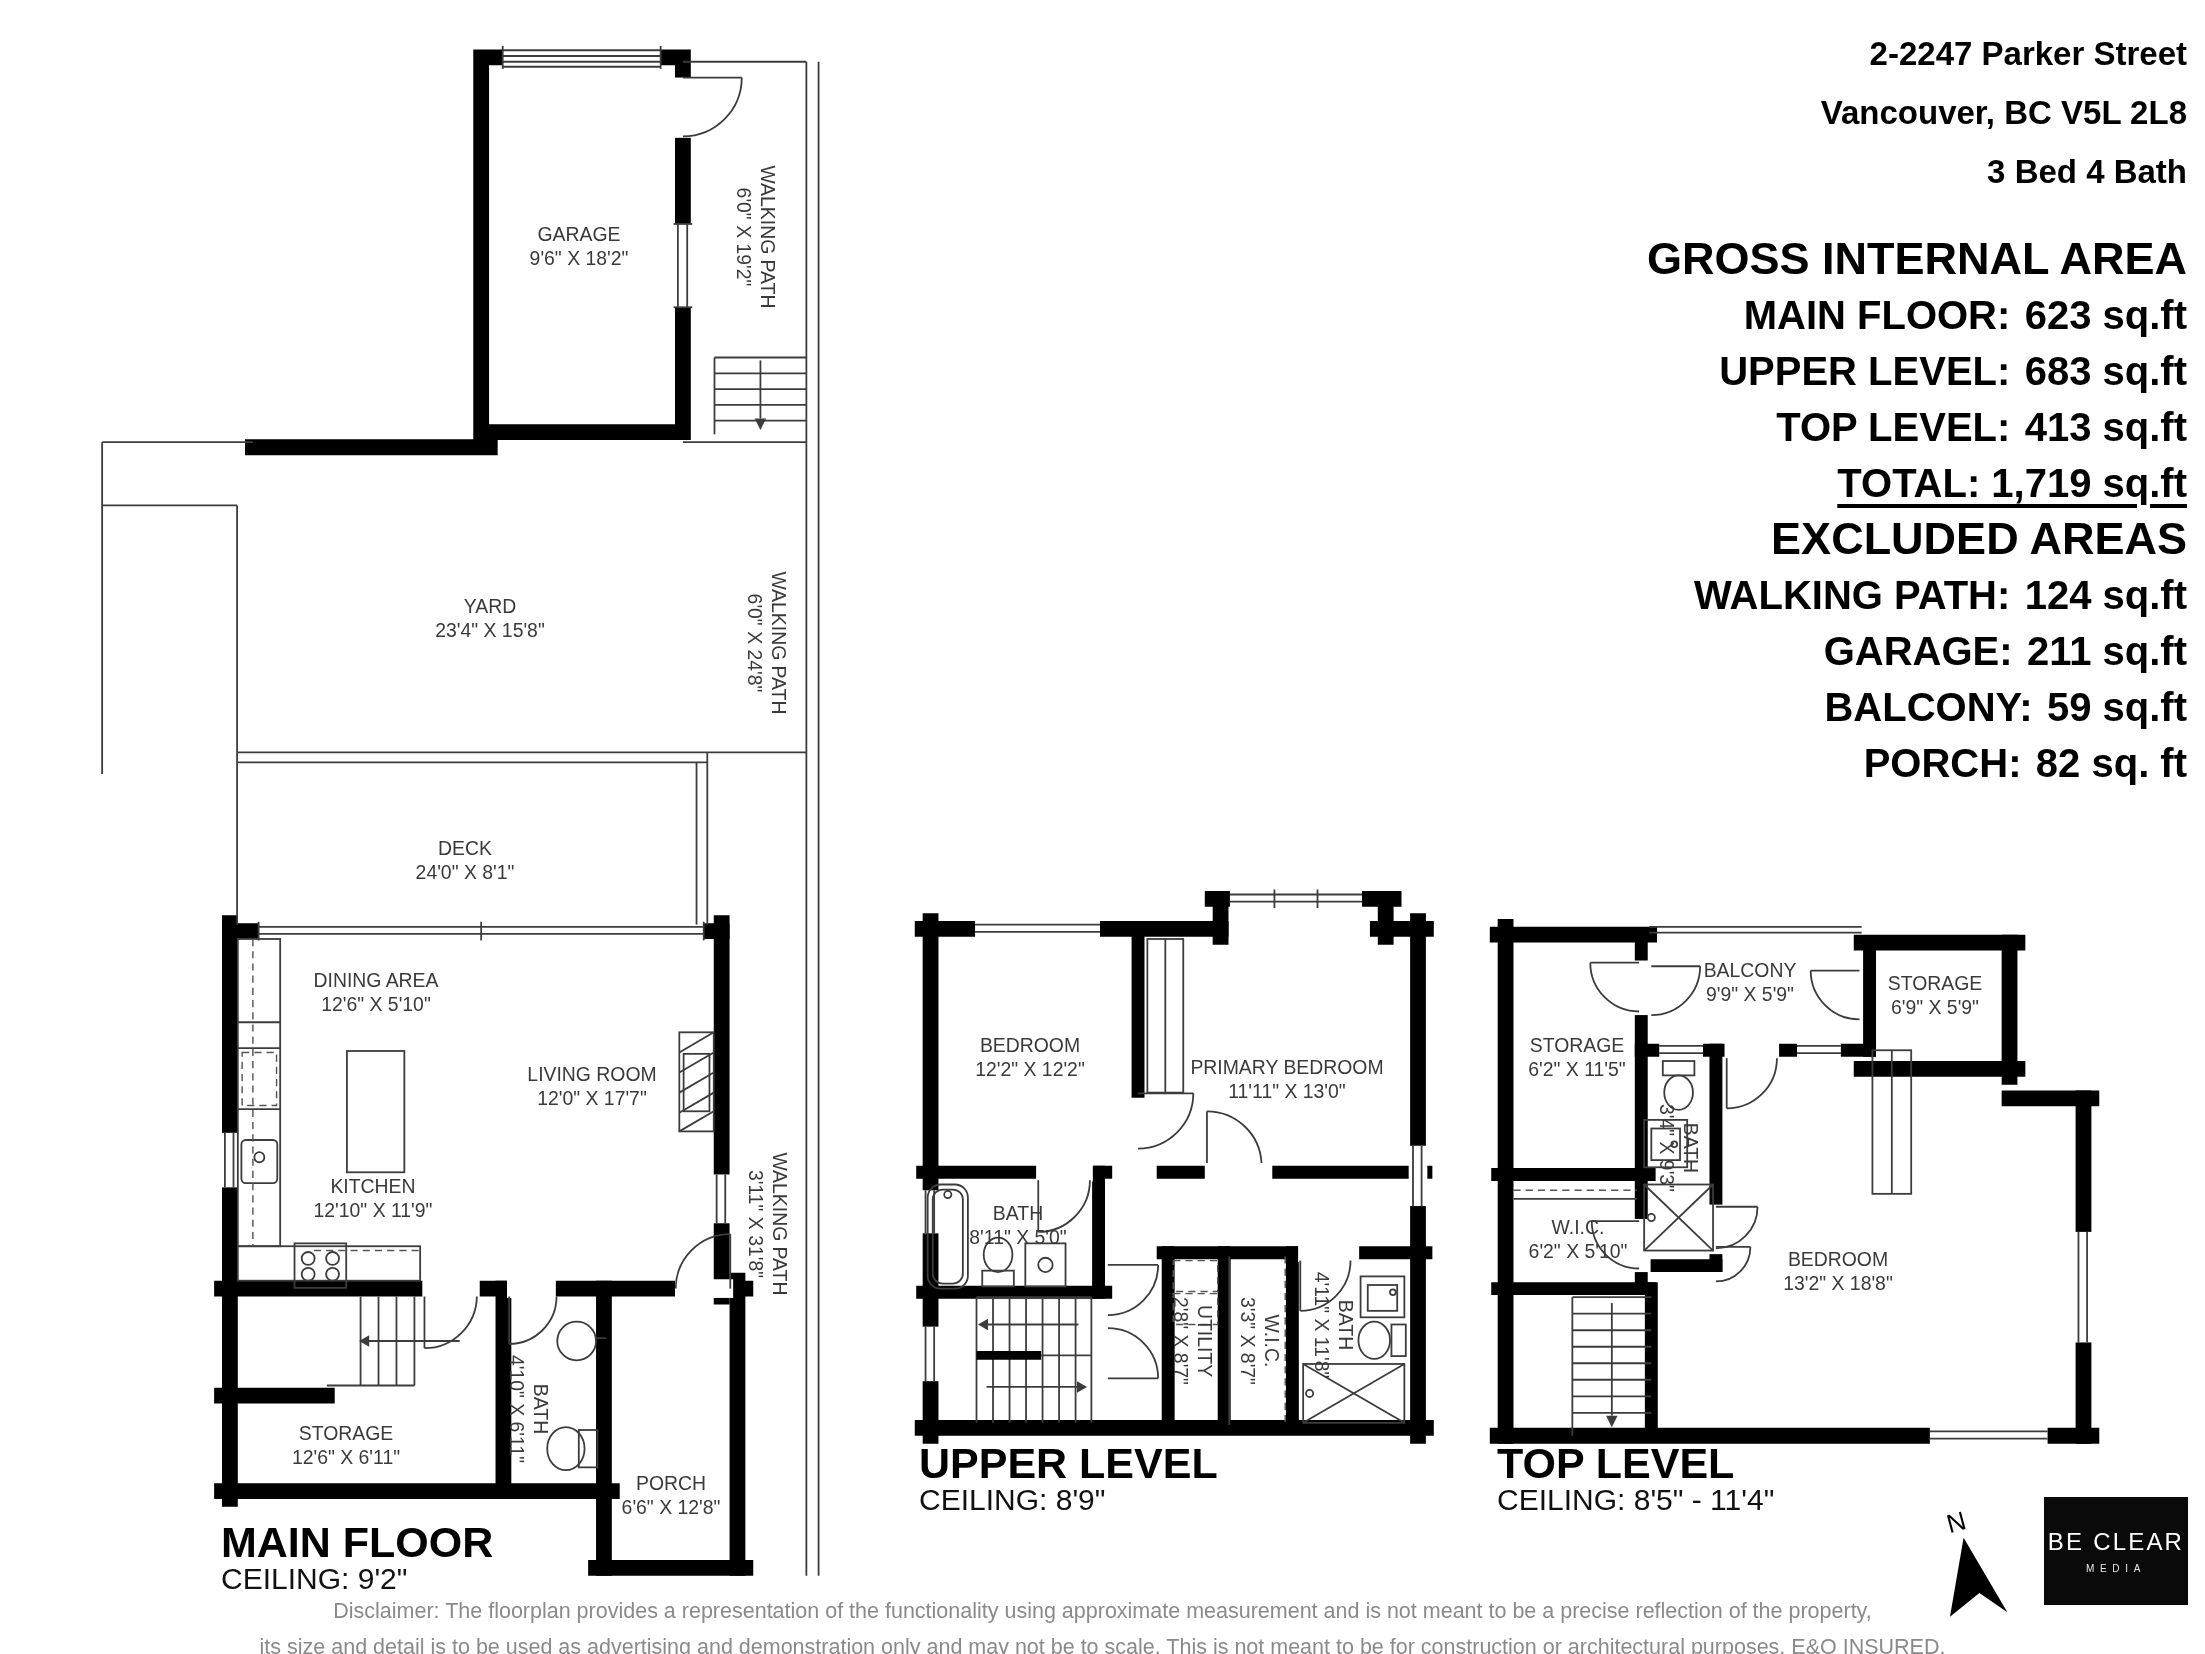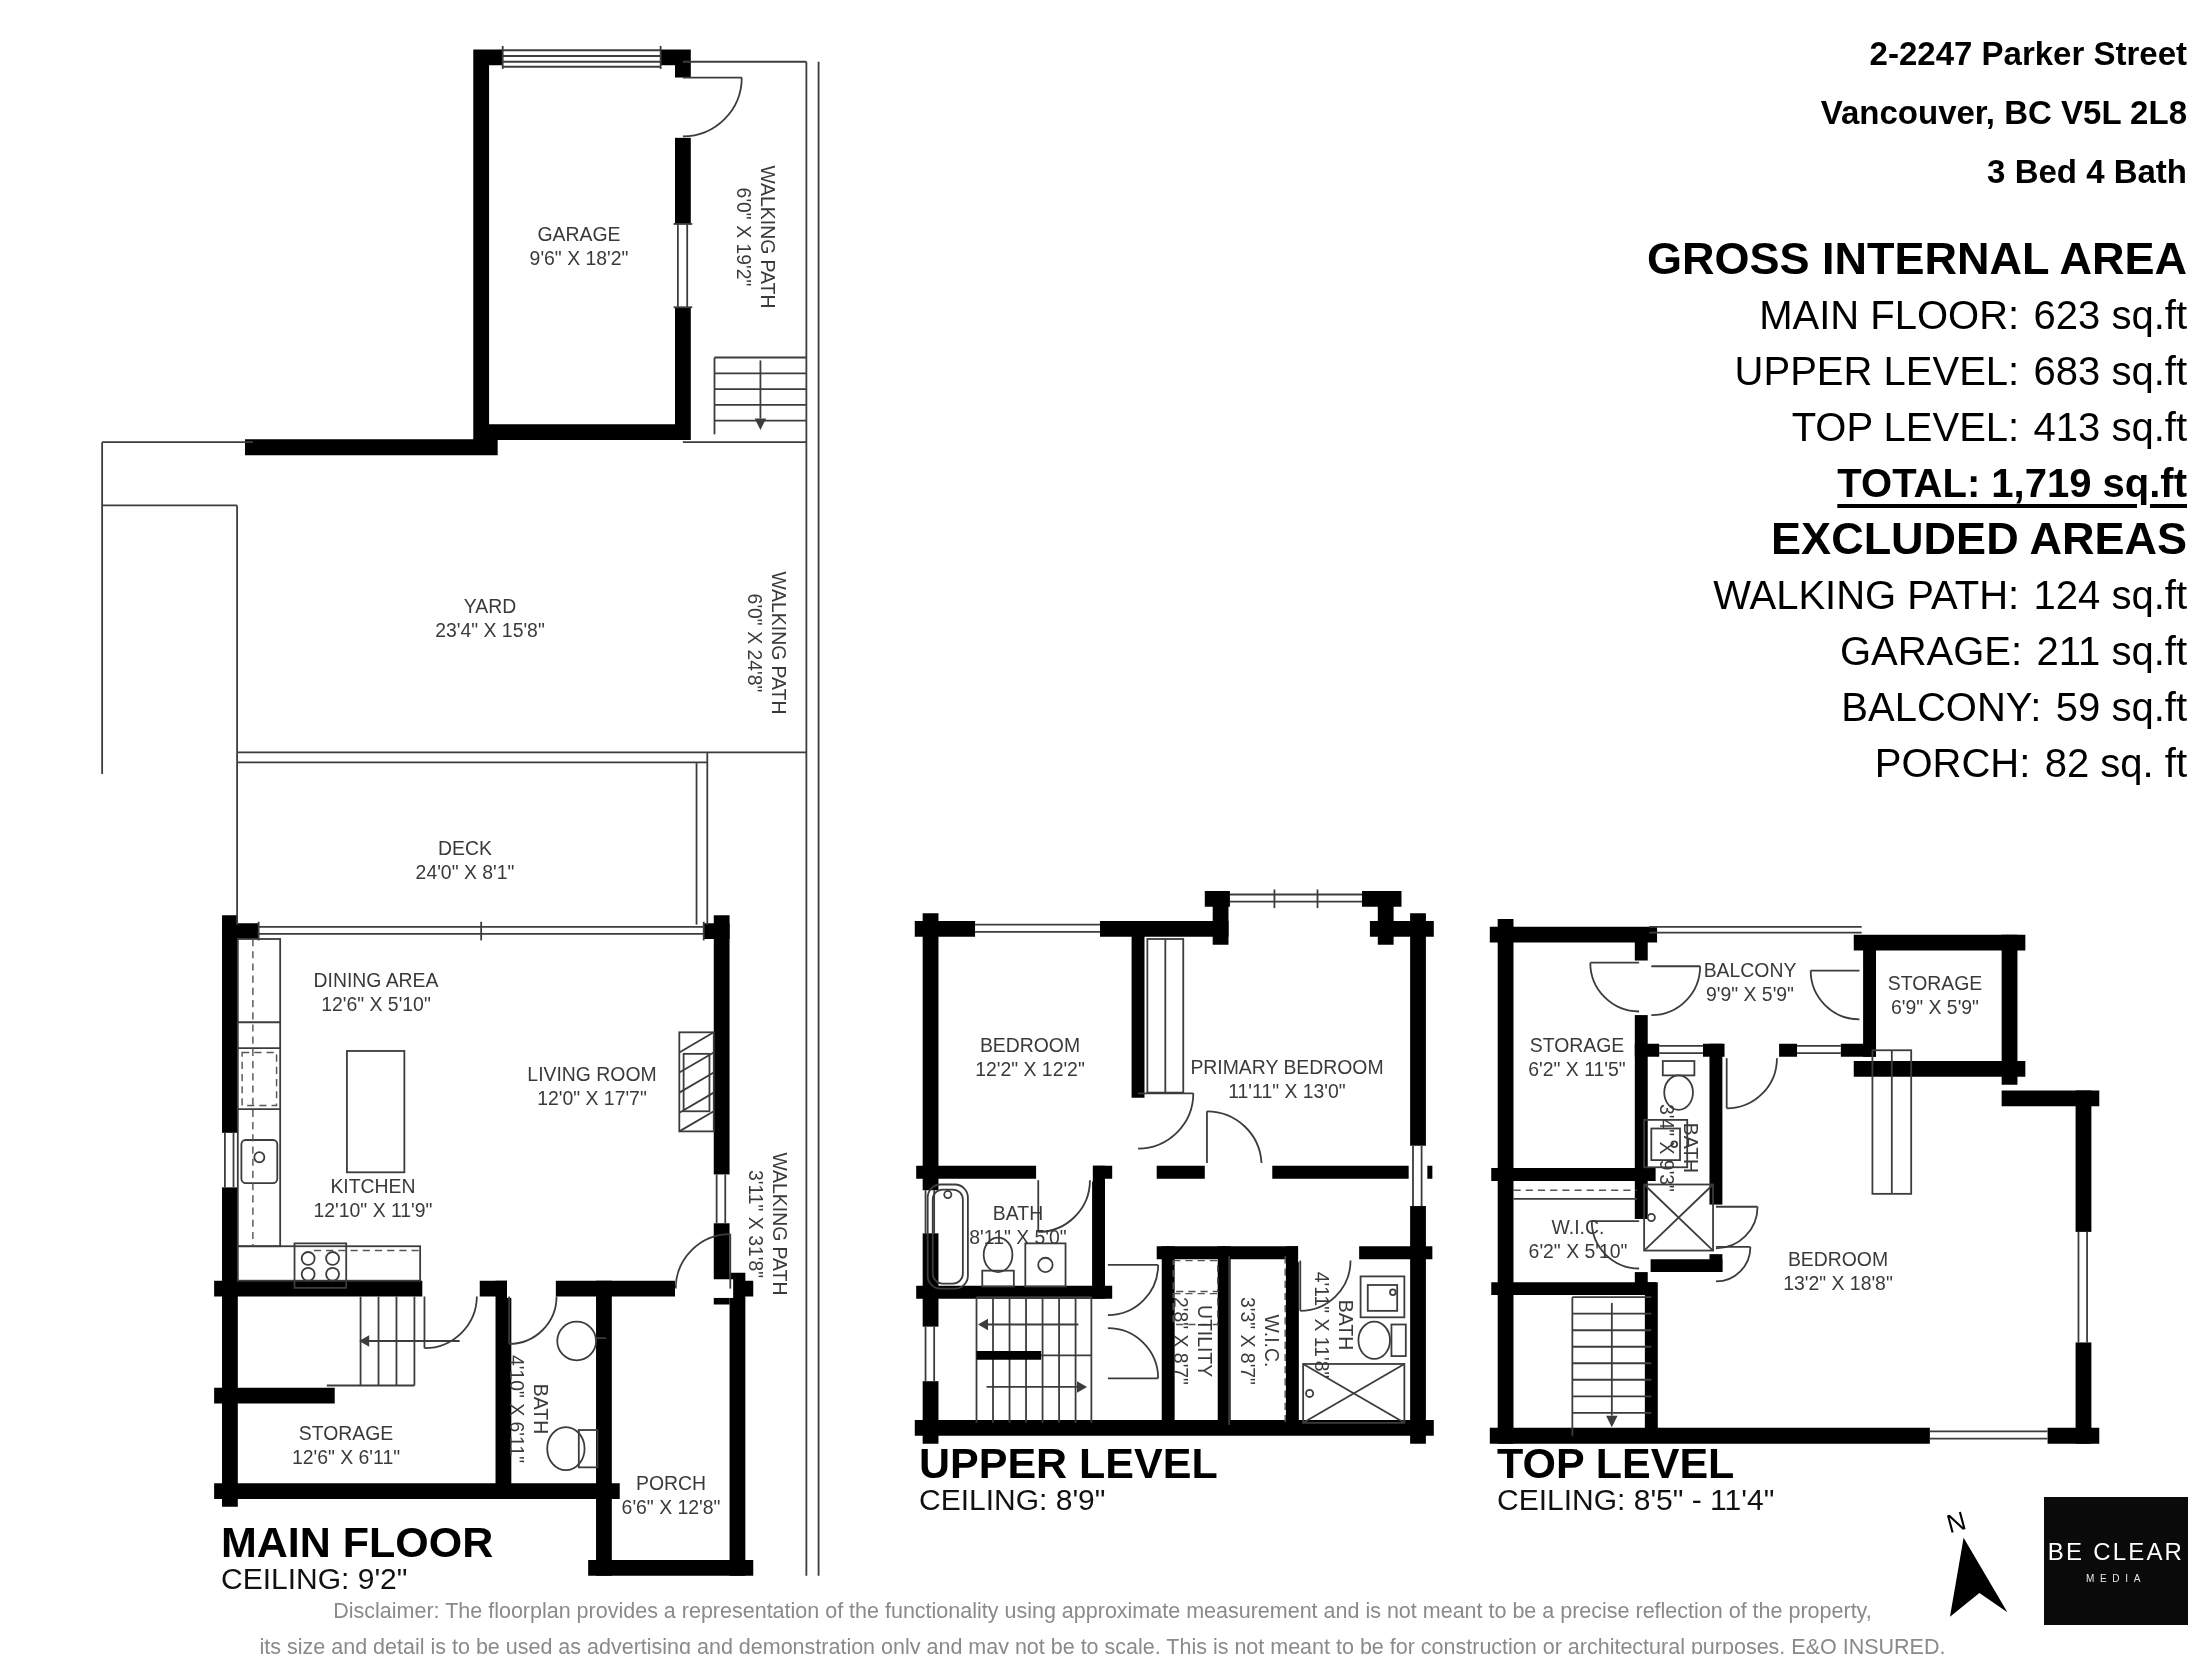--- a/index.html
+++ b/index.html
@@ -8,27 +8,27 @@
   .lbl{position:absolute;transform:translate(-50%,-50%);text-align:center;color:#3a3a3a;
        font-size:19.4px;line-height:24.4px;white-space:nowrap;}
   .lbl.rot{transform:translate(-50%,-50%) rotate(90deg);}
   .ftitle{position:absolute;color:#000;white-space:nowrap;}
   .ftitle .t{font-size:43px;font-weight:bold;line-height:37px;}
   .ftitle .c{font-size:30px;line-height:36px;color:#111;}
   .infocol{position:absolute;top:24.4px;right:18px;text-align:right;color:#000;}
   .addr{font-size:33px;font-weight:bold;line-height:59px;}
   .spacer{height:30px;}
   .ihead{font-size:45px;font-weight:bold;line-height:56px;}
-  .arow{font-size:40px;line-height:56px;font-weight:400;}
+  .arow{font-size:40px;line-height:56px;font-weight:700;}
   .arow .v{margin-left:14.4px;}
   .arow.total{font-weight:bold;text-decoration:underline;text-underline-offset:7.2px;text-decoration-thickness:3.6px;}
   .disclaimer{position:absolute;left:0;right:0;top:1593px;text-align:center;color:#8a8a8a;
        font-size:21.5px;line-height:36px;}
   .compass-n{position:absolute;left:1947px;top:1507px;font-size:26px;color:#000;font-weight:500;transform:rotate(-15deg);}
-  .logo{position:absolute;left:2044px;top:1497px;width:144px;height:128px;background:#0a0a0a;
+  .logo{position:absolute;left:2044px;top:1497px;width:144px;height:108px;background:#0a0a0a;
         display:flex;flex-direction:column;align-items:center;justify-content:center;color:#fff;}
   .logo .l1{font-size:24px;letter-spacing:2.2px;font-weight:500;}
   .logo .l2{font-size:10px;letter-spacing:5.7px;margin-top:7.2px;color:#e8e8e8;}
 </style>
 </head>
 <body>
 
 <svg id="plan-svg" width="2205" height="1654" viewBox="0 0 3071 2304">
 
   <g stroke="#000" stroke-width="22" fill="none" stroke-linecap="square">

